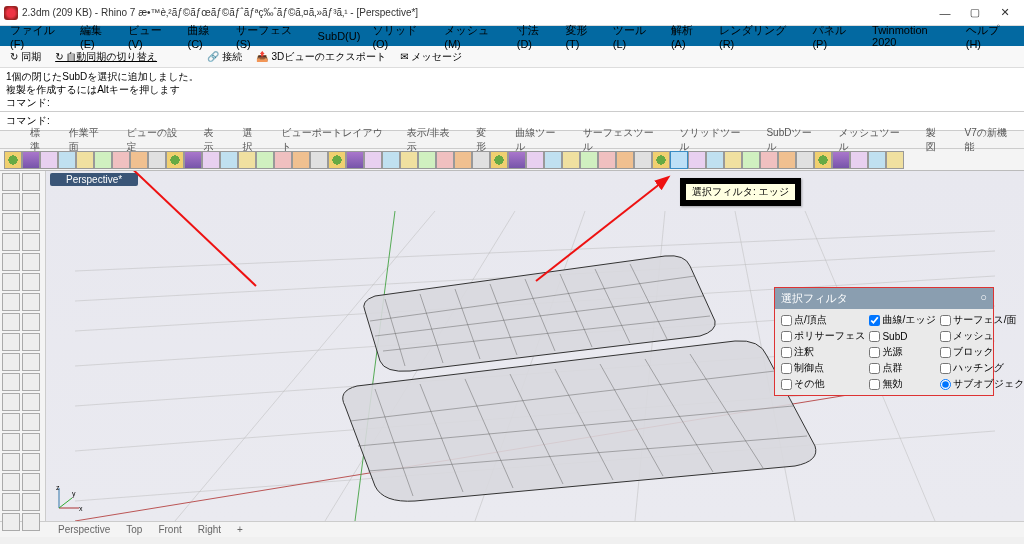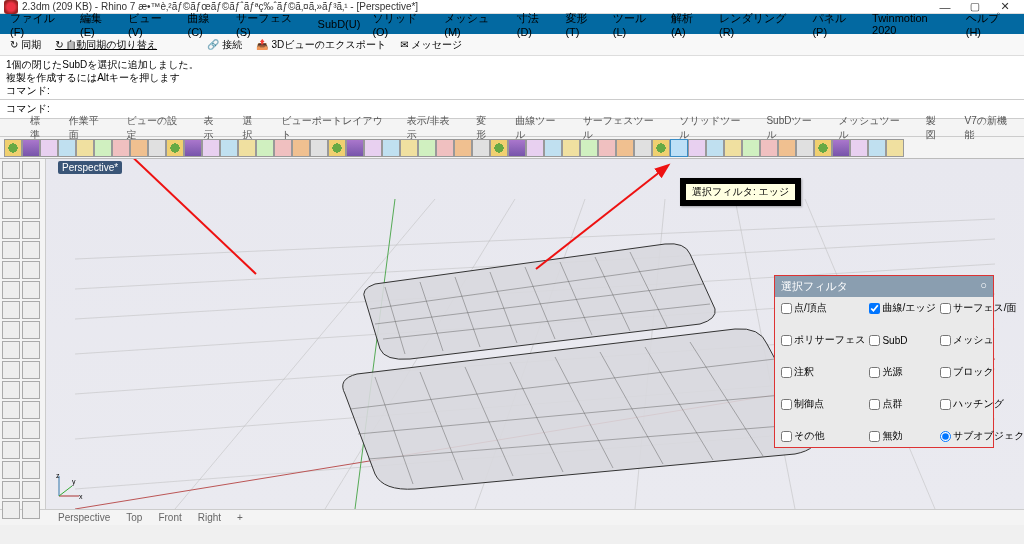--- a/index.html
+++ b/index.html
@@ -1,42 +1,42 @@
 <!DOCTYPE html>
 <html><head>
 <meta charset="utf-8">
 <style>
 * { box-sizing: border-box; margin: 0; padding: 0; }
 body { font-family: "Meiryo UI", "MS PGothic", sans-serif; font-size: 11px; background: #f0f0f0; color: #000; width: 1024px; height: 544px; overflow: hidden; position: relative; }
-.titlebar { height: 14px; background: #fff; display: flex; align-items: center; padding: 0 4px; border-bottom: 1px solid #ddd; }
+.titlebar { height: 26px; background: #fff; display: flex; align-items: center; padding: 0 4px; border-bottom: 1px solid #ddd; }
 .titlebar .icon { width: 14px; height: 14px; background: radial-gradient(circle,#e34 40%,#922 70%); border-radius: 3px; margin-right: 4px; }
 .titlebar .title { flex: 1; font-size: 10px; color: #333; }
 .titlebar .wbtn { width: 30px; height: 20px; display:flex;align-items:center;justify-content:center; color:#333; font-size:11px; }
 .menubar { height: 20px; background: #0369a1; display: flex; align-items: center; padding: 0 4px; font-size: 11px; }
 .menubar span { padding: 0 6px; cursor: default; }
 .toolbar-row { height: 22px; background: #f8f8f8; display: flex; align-items: center; padding: 0 4px; font-size: 10px; gap:2px; border-bottom:1px solid #ddd;}
 .cmdhist { background:#fff; padding:2px 6px; font-size:10px; line-height:13px; border-bottom:1px solid #ccc;}
 .cmdhist .highlight { border:1px solid #d33; display:inline-block; padding:0 2px;}
 .cmdline { background:#fff; padding:2px 6px; font-size:10px; display:flex; align-items:center; border-bottom:1px solid #ccc;}
 .cmdline input { border:none; outline:none; flex:1; font-size:10px; margin-left:4px;}
 .tabbar { height:18px; background:#f4f4f4; display:flex; align-items:center; font-size:10px; border-bottom:1px solid #ccc; padding-left:20px;}
 .tabbar span { padding:2px 10px; color:#555; }
 .iconbar { height:22px; background:#f4f4f4; display:flex; align-items:center; padding:0 4px; gap:0; border-bottom:1px solid #bbb; overflow:hidden;}
 .iconbar .ib { width:18px; height:18px; margin:0; border:1px solid #999; display:inline-block; position:relative;}
 .iconbar .ib.sel { background:#bde0f7; border:1px solid #3a8cc4;}
 .main { position:relative; height:350px; display:flex;}
 .side-tools { width:46px; background:#f4f4f4; border-right:1px solid #ccc; display:flex; flex-wrap:wrap; align-content:flex-start; padding:2px; gap:2px;}
 .side-tools .st { width:18px; height:18px; border:1px solid #aaa; background:#eee;}
 .viewport { flex:1; position:relative; background:linear-gradient(#e8e8ef,#eaeaf0); overflow:hidden;}
-.vp-label { position:absolute; top:2px; left:12px; background:#3a5577; color:#fff; font-size:10px; padding:1px 4px; border-radius:2px;}
+.vp-label { position:absolute; top:2px; left:4px; background:#3a5577; color:#fff; font-size:10px; padding:1px 16px; border-radius:2px;}
 svg.scene { width:100%; height:100%; }
 .tooltip { position:absolute; top:32px; left:632px; background:#ffffe1; border:6px solid #000000; padding:1px 6px; font-size:10px; box-shadow:1px 1px 2px rgba(0,0,0,.3);}
 .sel-filter { position:absolute; top:116px; right:30px; width:220px; background:#eaeaea; border:1px solid #d33; padding:0;}
 .sel-filter .hdr { background:#8a9eb0; color:#fff; padding:3px 6px; font-size:11px; display:flex; justify-content:space-between;}
-.sel-filter .body { padding:4px 6px; display:grid; grid-template-columns:repeat(3,1fr); gap:18px 4px; font-size:10px;}
+.sel-filter .body { padding:4px 6px; display:grid; grid-template-columns:repeat(3,1fr); gap:2px 4px; font-size:10px;}
 .sel-filter label { display:flex; align-items:center; gap:2px; white-space:nowrap;}
 .sel-filter input[type=checkbox], .sel-filter input[type=radio] { width:11px; height:11px; }
 .bottom-tabs { height:16px; background:#f4f4f4; display:flex; align-items:center; font-size:10px; padding-left:50px; border-top:1px solid #ccc;}
 .bottom-tabs span { padding:0 8px; color:#666;}
 .gizmo { position:absolute; left:8px; bottom:8px; width:30px; height:30px;}
 .ib.c1{background:radial-gradient(circle,#6a4 40%,transparent 41%),#f0d070;}
 .ib.c2{background:linear-gradient(#a7c,#75a);}
 .ib.c3{background:#e8d0f0;}
 .ib.c4{background:#c0e0f0;}
 .ib.c5{background:#f0e0a0;}

